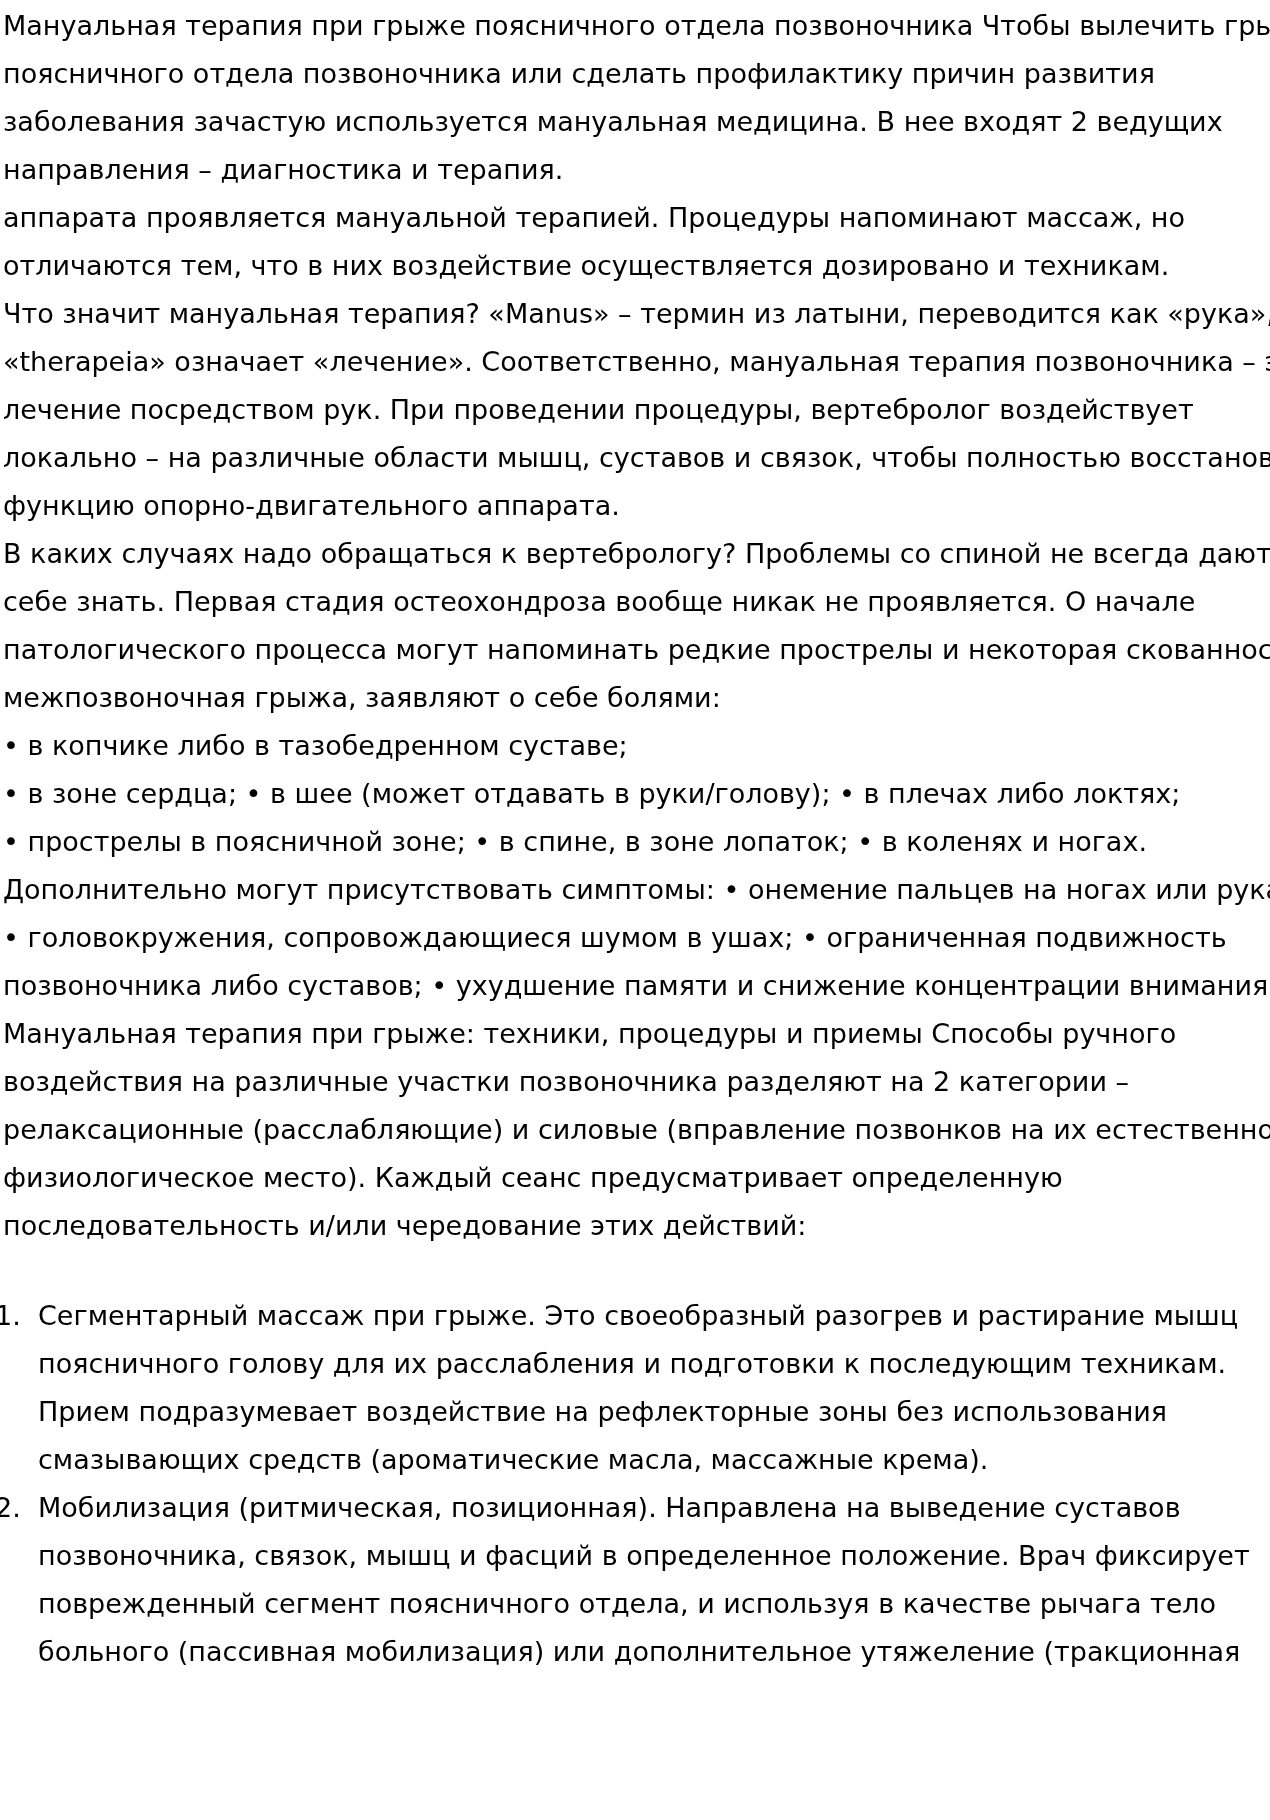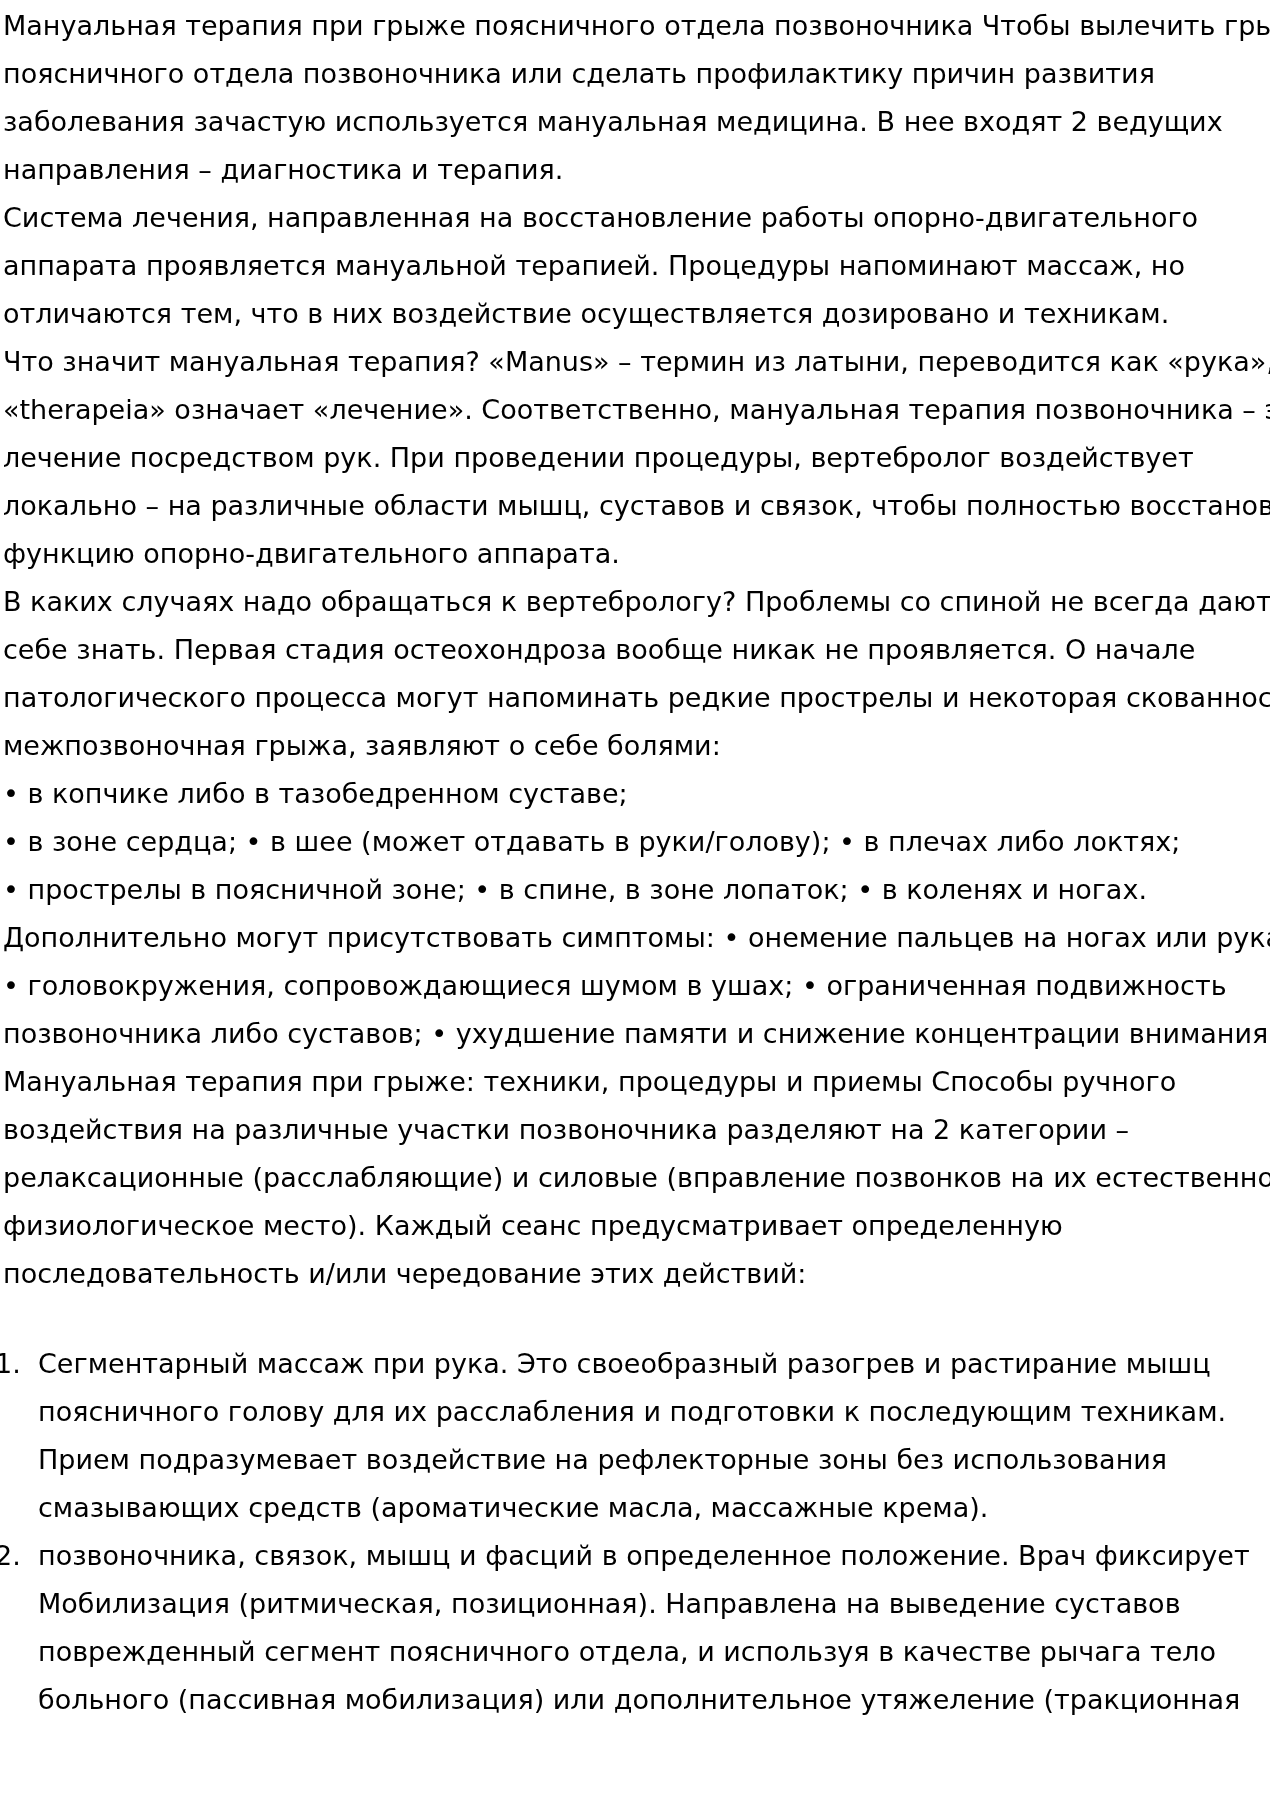--- a/index.html
+++ b/index.html
@@ -40,21 +40,20 @@
   }
 </style>
 </head>
 <body>
 
 <div class="doc">
   <div class="line">Мануальная терапия при грыже поясничного отдела позвоночника Чтобы вылечить грыжу</div>
   <div class="line">поясничного отдела позвоночника или сделать профилактику причин развития</div>
   <div class="line">заболевания зачастую используется мануальная медицина. В нее входят 2 ведущих</div>
   <div class="line">направления – диагностика и терапия.</div>
-  <div class="line">Система лечения, направленная на восстановление работы опорно-двигательного</div>
   <div class="line">аппарата проявляется мануальной терапией. Процедуры напоминают массаж, но</div>
   <div class="line">отличаются тем, что в них воздействие осуществляется дозировано и техникам.</div>
   <div class="line">Что значит мануальная терапия? «Manus» – термин из латыни, переводится как «рука», а</div>
   <div class="line">«therapeia» означает «лечение». Соответственно, мануальная терапия позвоночника – это</div>
   <div class="line">лечение посредством рук. При проведении процедуры, вертебролог воздействует</div>
   <div class="line">локально – на различные области мышц, суставов и связок, чтобы полностью восстановить</div>
   <div class="line">функцию опорно-двигательного аппарата.</div>
   <div class="line">В каких случаях надо обращаться к вертебрологу? Проблемы со спиной не всегда дают о</div>
   <div class="line">себе знать. Первая стадия остеохондроза вообще никак не проявляется. О начале</div>
   <div class="line">патологического процесса могут напоминать редкие прострелы и некоторая скованность.</div>
@@ -67,26 +66,26 @@
   <div class="line">позвоночника либо суставов; • ухудшение памяти и снижение концентрации внимания.</div>
   <div class="line">Мануальная терапия при грыже: техники, процедуры и приемы Способы ручного</div>
   <div class="line">воздействия на различные участки позвоночника разделяют на 2 категории –</div>
   <div class="line">релаксационные (расслабляющие) и силовые (вправление позвонков на их естественное</div>
   <div class="line">физиологическое место). Каждый сеанс предусматривает определенную</div>
   <div class="line">последовательность и/или чередование этих действий:</div>
 
   <div class="olist">
     <div class="list-item">
       <span class="marker">1.</span>
-      <div class="line">Сегментарный массаж при рука. Это своеобразный разогрев и растирание мышц</div>
+      <div class="line">Сегментарный массаж при грыже. Это своеобразный разогрев и растирание мышц</div>
       <div class="line">поясничного голову для их расслабления и подготовки к последующим техникам.</div>
       <div class="line">Прием подразумевает воздействие на рефлекторные зоны без использования</div>
       <div class="line">смазывающих средств (ароматические масла, массажные крема).</div>
     </div>
     <div class="list-item">
       <span class="marker">2.</span>
+      <div class="line">Мобилизация (ритмическая, позиционная). Направлена на выведение суставов</div>
       <div class="line">позвоночника, связок, мышц и фасций в определенное положение. Врач фиксирует</div>
-      <div class="line">Мобилизация (ритмическая, позиционная). Направлена на выведение суставов</div>
       <div class="line">поврежденный сегмент поясничного отдела, и используя в качестве рычага тело</div>
       <div class="line">больного (пассивная мобилизация) или дополнительное утяжеление (тракционная</div>
     </div>
   </div>
 </div>
 
 </body></html>

